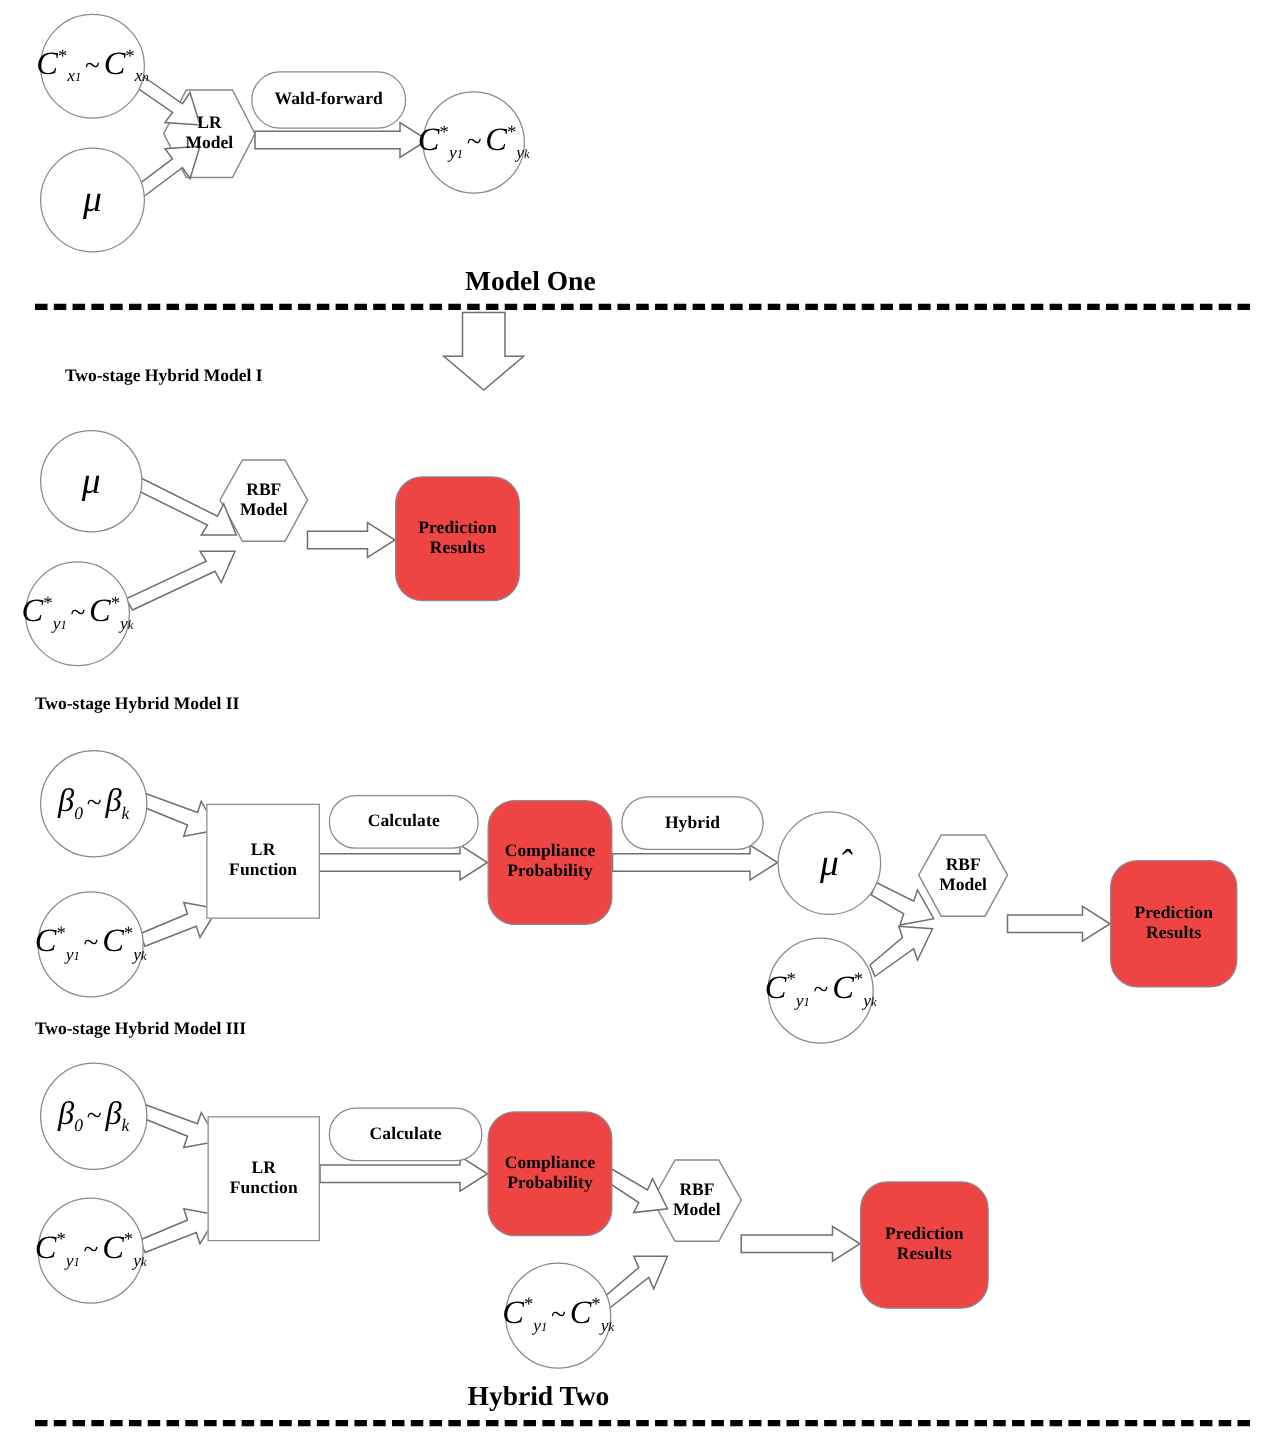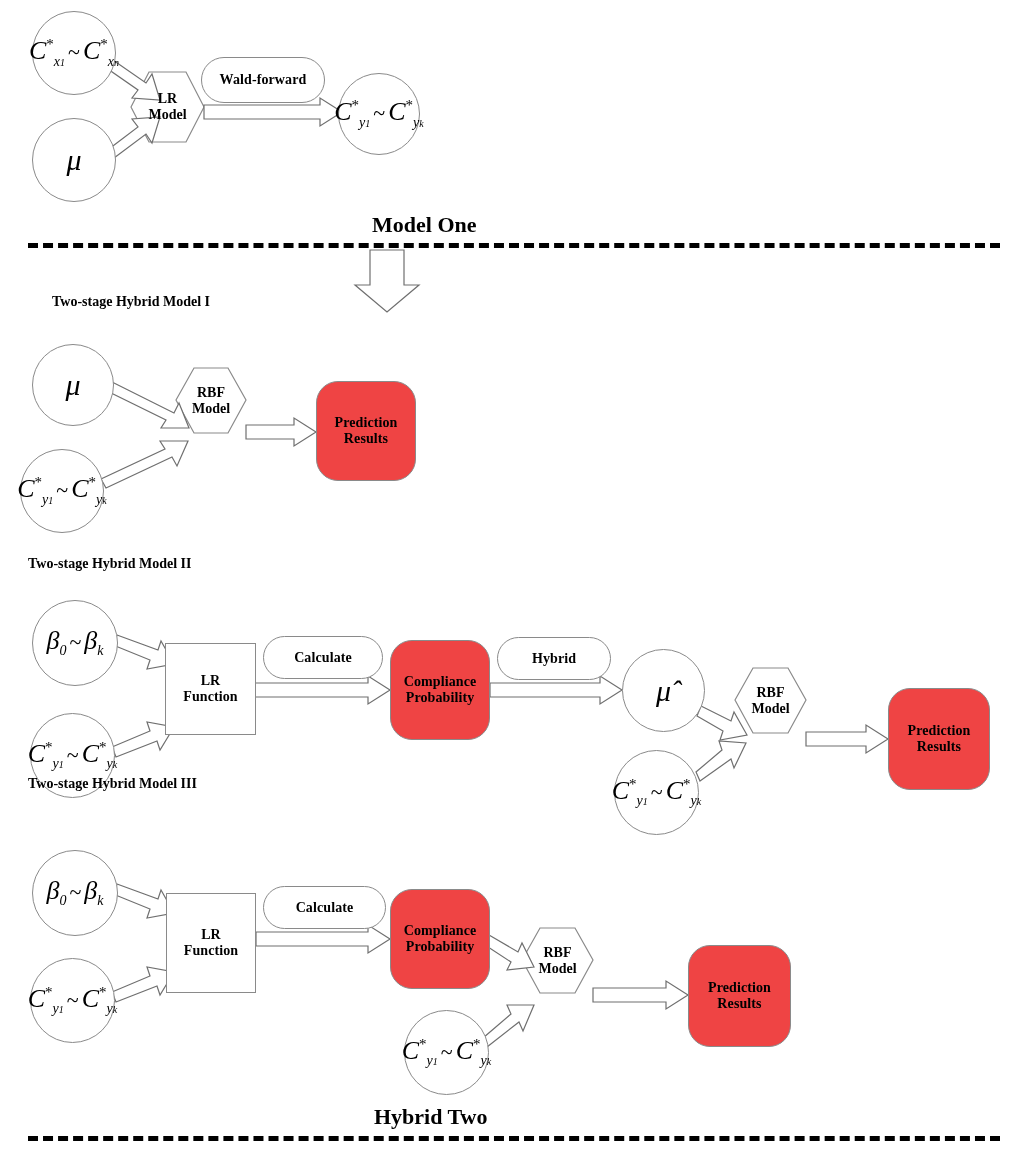--- a/index.html
+++ b/index.html
@@ -182,21 +182,21 @@
   <div class="hexlabel" style="left:735px;top:668px;width:71px;height:65px;flex-direction:column;">
     <span>RBF</span>
     <span>Model</span>
   </div>
 
   <div class="node rrect label-bold" style="left:888px;top:688px;width:102px;height:102px;flex-direction:column;">
     <span>Prediction</span>
     <span>Results</span>
   </div>
 
-  <div class="section-label" style="left:28px;top:776px;">Two-stage Hybrid Model III</div>
+  <div class="section-label" style="left:28px;top:816px;">Two-stage Hybrid Model III</div>
 
   <div class="node circle" style="left:32px;top:850px;width:86px;height:86px;">
     <span class="mathtxt">
       <i>β</i><span class="sub">0</span><span class="tilde">~</span><i>β</i><span class="sub">k</span>
     </span>
   </div>
 
   <div class="node circle" style="left:30px;top:958px;width:85px;height:85px;">
     <span class="mathtxt">
       <i>C</i><span class="sup">*</span><span class="sub">y<span style="font-size:10px;">1</span></span><span class="tilde">~</span><i>C</i><span class="sup">*</span><span class="sub">y<span style="font-size:10px;">k</span></span>

